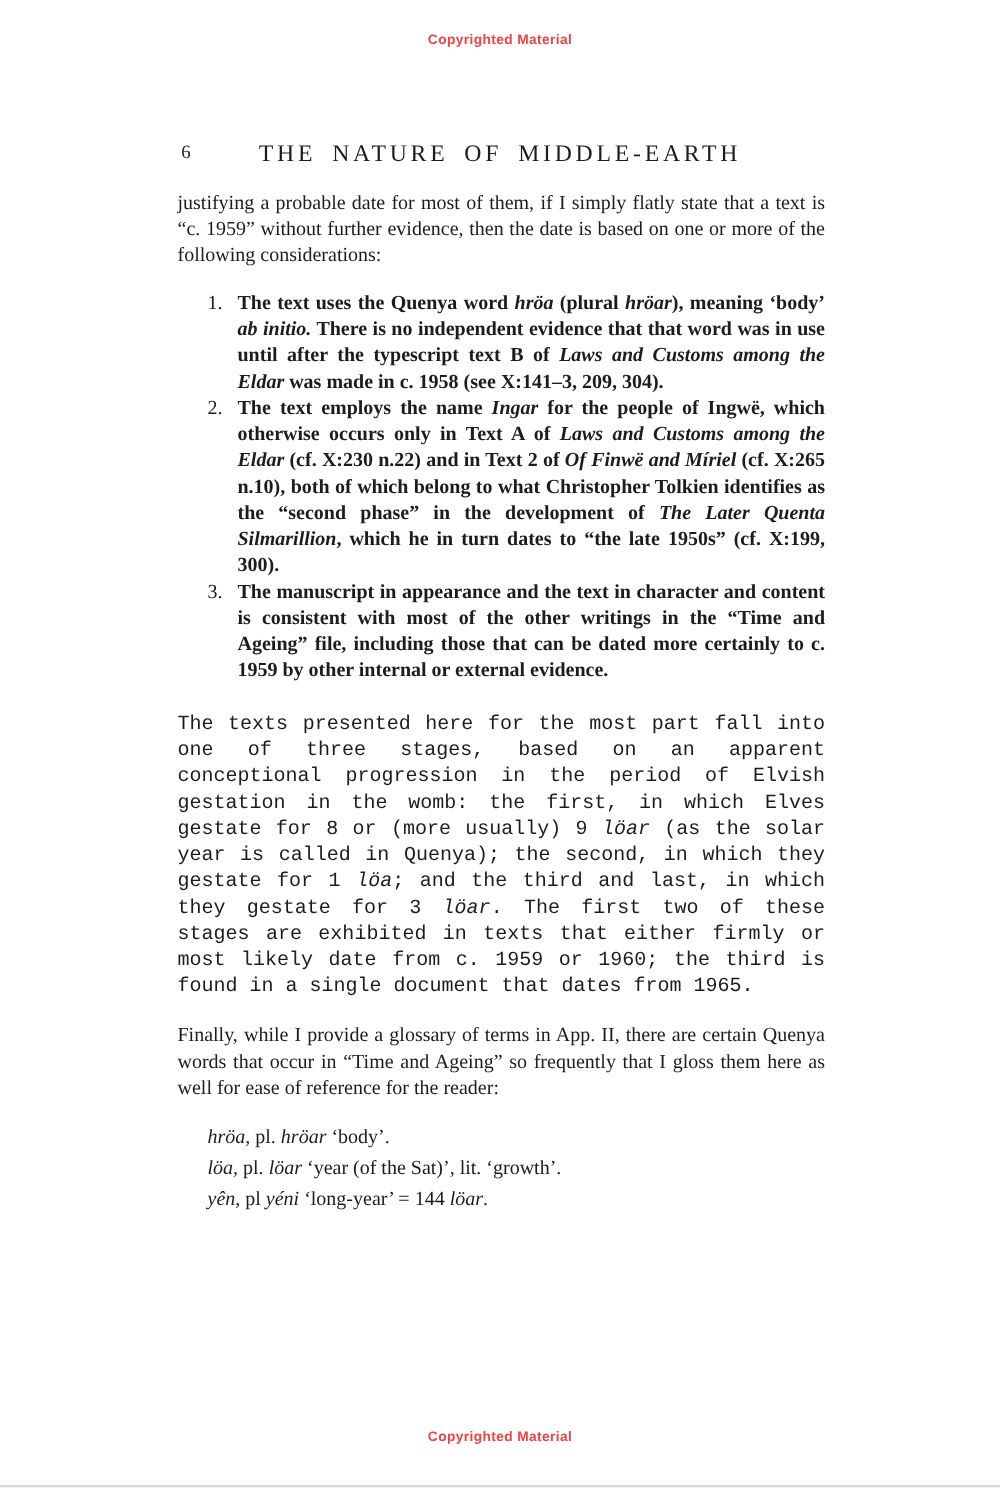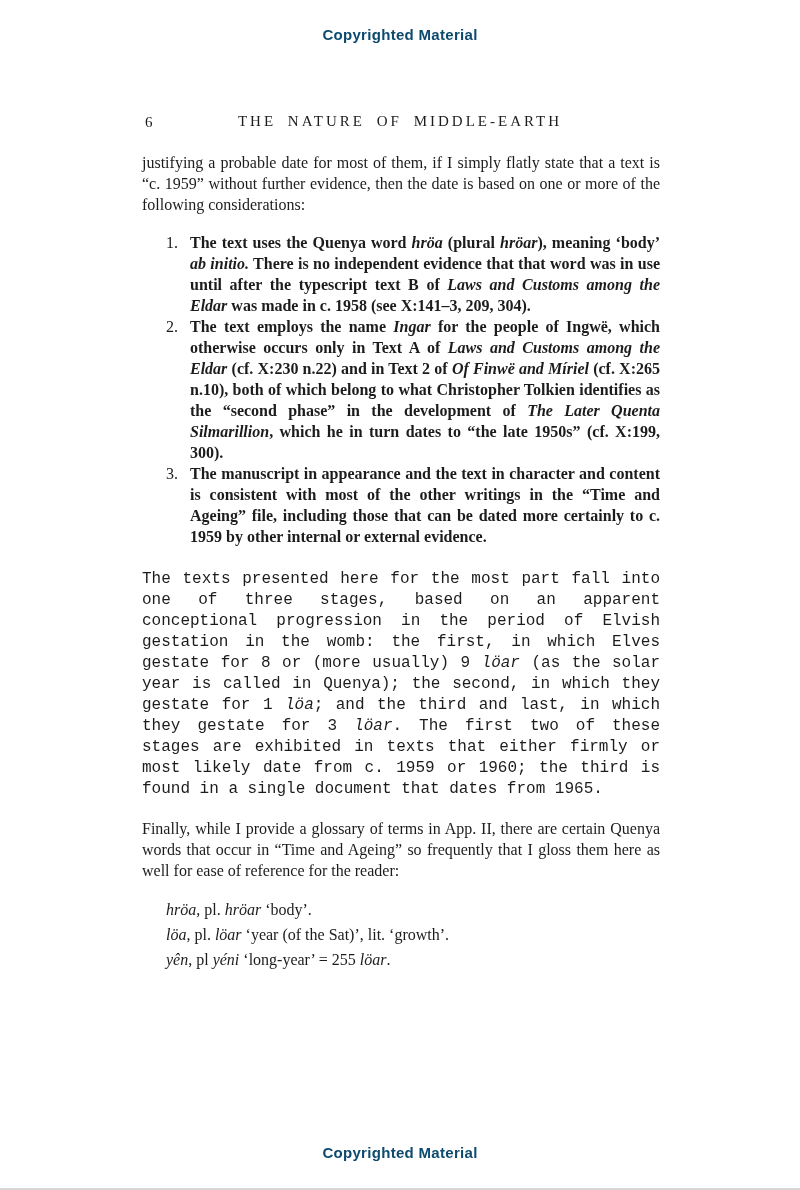--- a/index.html
+++ b/index.html
@@ -18,22 +18,22 @@
     border-bottom: 2px solid #d6d6d6;
     box-sizing: border-box;
   }
   .copyright-banner {
     position: absolute;
     left: 0;
     width: 100%;
     text-align: center;
     font-family: "Liberation Sans", "DejaVu Sans", sans-serif;
     font-weight: 700;
-    font-size: 15px;
-    color: #0c4a6e;
+    font-size: 11px;
+    color: #ef4444;
     letter-spacing: 0.3px;
   }
   .copyright-top { top: 26px; }
   .copyright-bottom { top: 1144px; }
 
   .page-head {
     position: absolute;
     top: 113px;
     left: 0;
     width: 100%;
@@ -44,21 +44,21 @@
     left: 145px;
     top: 1px;
     font-size: 15px;
     color: #1c1c1c;
   }
   .running-title {
     position: absolute;
     left: 0;
     width: 100%;
     text-align: center;
-    font-size: 15px;
+    font-size: 19px;
     letter-spacing: 3px;
     word-spacing: 5px;
     color: #1c1c1c;
   }
 
   .content {
     position: absolute;
     top: 152px;
     left: 142px;
     width: 518px;
@@ -134,20 +134,20 @@
 
     </div>
 
     <p class="para para-stages"><span>The texts presented here for the most part fall into one of three stages, based on an apparent conceptional progression in the period of Elvish gestation in the womb: the first, in which Elves gestate for 8 or (more usually) 9 </span><span class="it">löar</span><span> (as the solar year is called in Quenya); the second, in which they gestate for 1 </span><span class="it">löa</span><span>; and the third and last, in which they gestate for 3 </span><span class="it">löar</span><span>. The first two of these stages are exhibited in texts that either firmly or most likely date from c. 1959 or 1960; the third is found in a single document that dates from 1965.</span></p>
 
     <p class="para para-finally"><span>Finally, while I provide a glossary of terms in App. II, there are certain Quenya words that occur in “Time and Ageing” so frequently that I gloss them here as well for ease of reference for the reader:</span></p>
 
     <div class="glossary">
       <div class="glossary-line"><span class="it">hröa</span><span>, pl. </span><span class="it">hröar</span><span> ‘body’.</span></div>
       <div class="glossary-line"><span class="it">löa</span><span>, pl. </span><span class="it">löar</span><span> ‘year (of the Sat)’, lit. ‘growth’.</span></div>
-      <div class="glossary-line"><span class="it">yên</span><span>, pl </span><span class="it">yéni</span><span> ‘long-year’ = 255 </span><span class="it">löar</span><span>.</span></div>
+      <div class="glossary-line"><span class="it">yên</span><span>, pl </span><span class="it">yéni</span><span> ‘long-year’ = 144 </span><span class="it">löar</span><span>.</span></div>
     </div>
 
   </div>
 
   <div class="copyright-banner copyright-bottom">Copyrighted Material</div>
 
 </div>
 
 </body></html>

